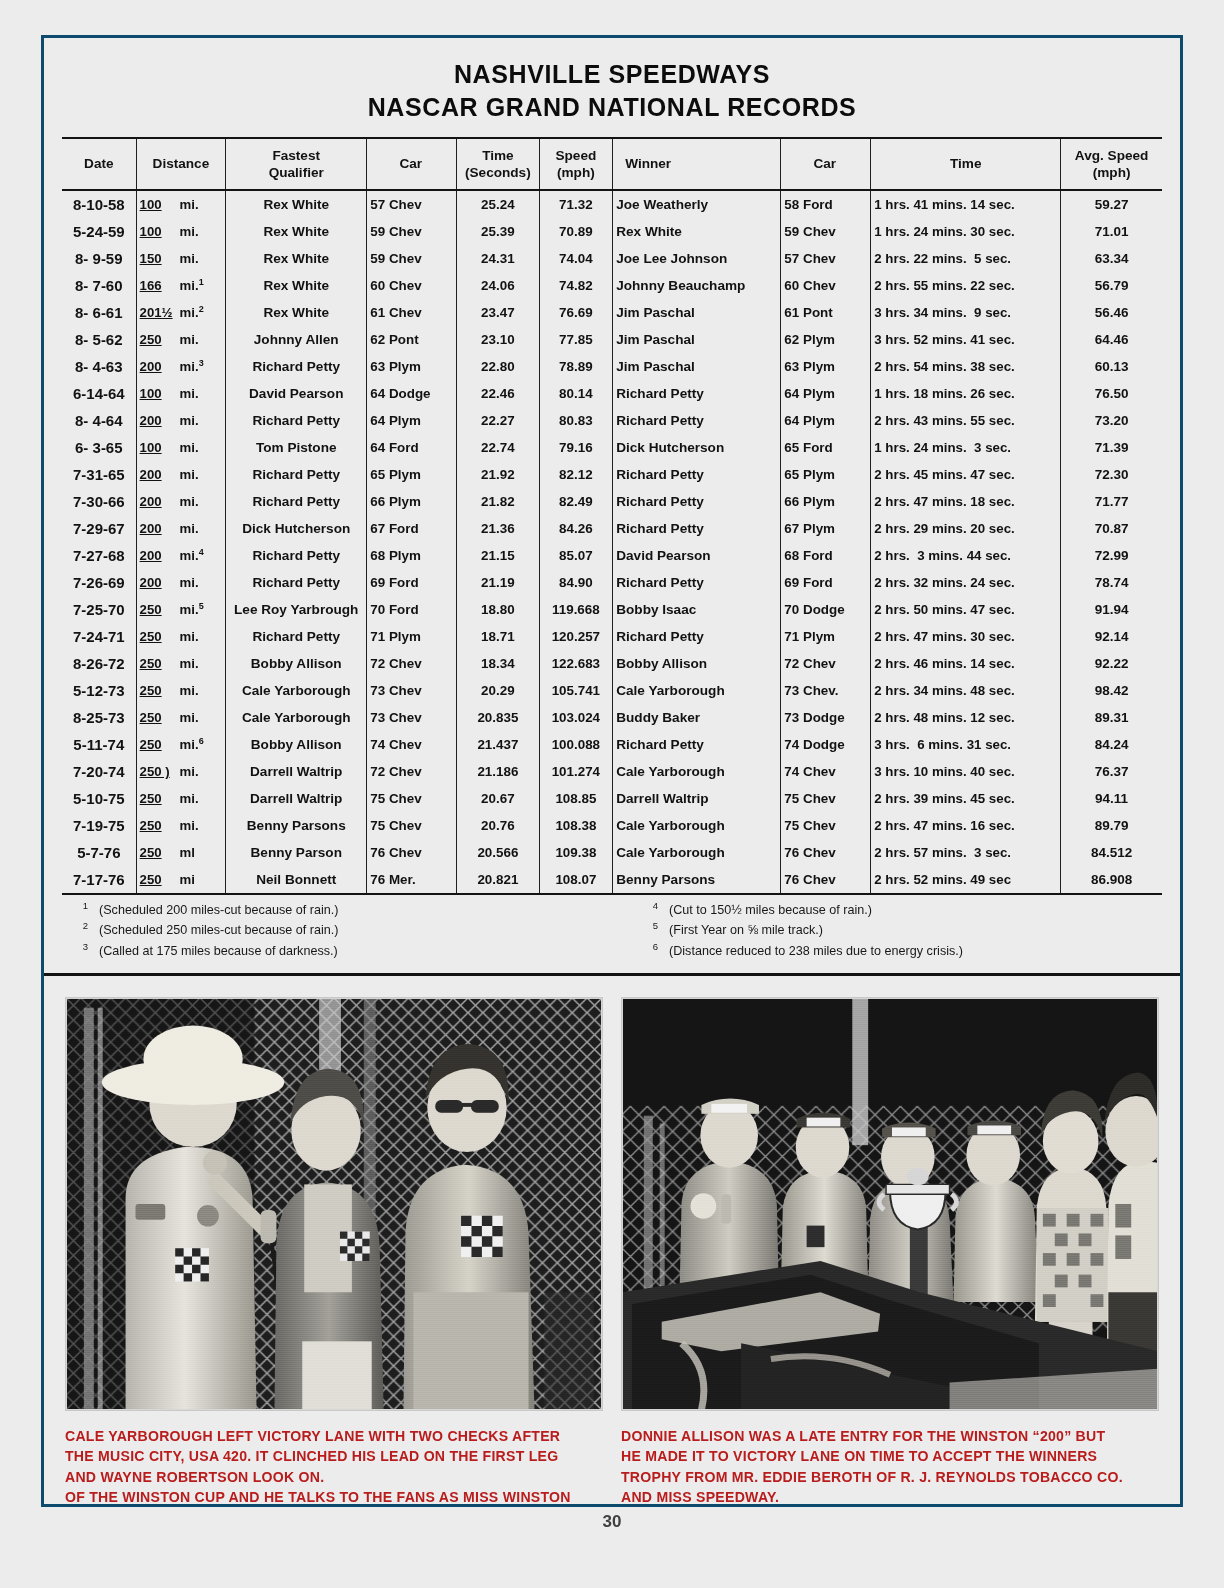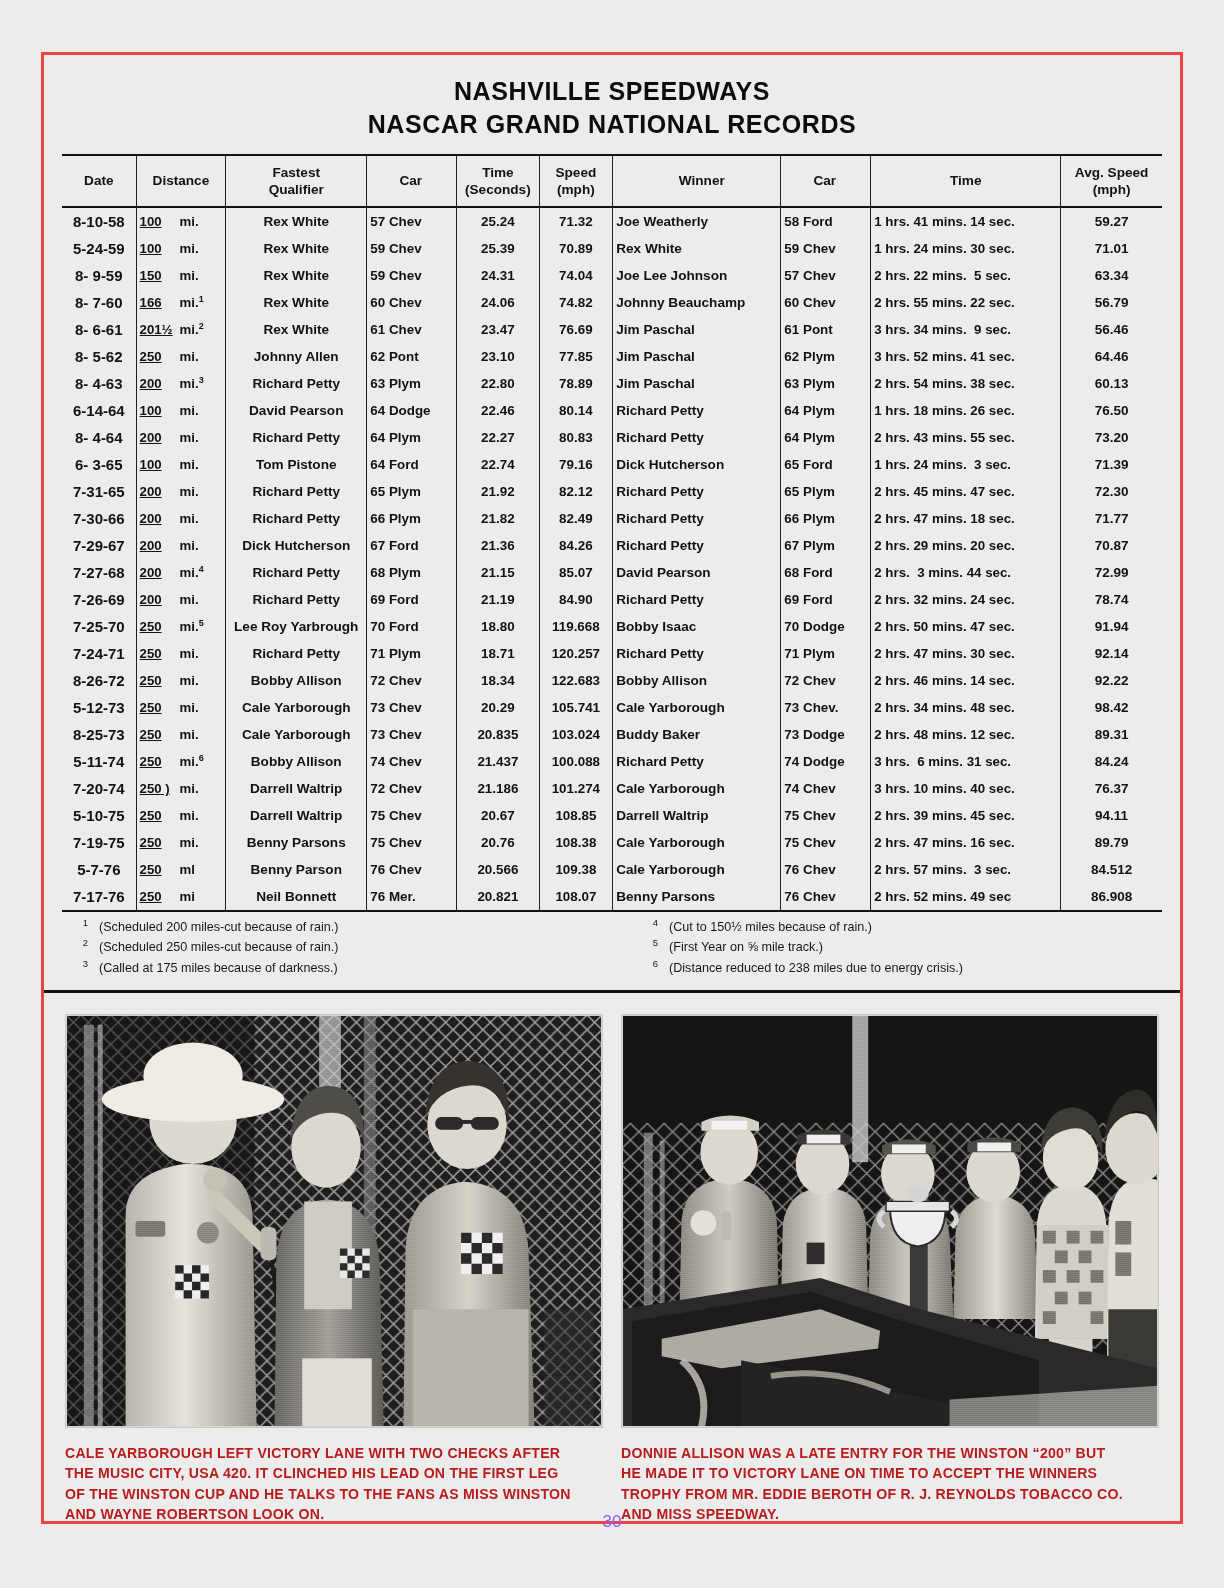--- a/index.html
+++ b/index.html
@@ -10,23 +10,23 @@
     font-family:"Liberation Sans", sans-serif;
     color:#111;
     overflow:hidden;
   }
   .page{
     position:absolute;left:0;top:0;width:1224px;height:1588px;
     background:#ececec;
   }
   
   .frame{
-    position:absolute;left:41px;top:52px;
+    position:absolute;left:41px;top:35px;
     width:1142px;height:1472px;
-    border:3px solid #ef4444;
+    border:3px solid #0c4a6e;
     box-sizing:border-box;
     background:#ececec;
   }
   
   .records-panel{
     position:absolute;left:0;top:0;right:0;height:938px;
     border-bottom:3px solid #141414;
     box-sizing:border-box;
   }
   .title-block{
@@ -148,22 +148,22 @@
     background-image:
       repeating-linear-gradient(0deg, rgba(255,255,255,.045) 0 1px, rgba(0,0,0,.05) 1px 2px);
     mix-blend-mode:overlay;
   }
 
   
   .pagenum{
     position:absolute;left:0;right:0;top:1512px;
     text-align:center;
     font-size:17px;
-    font-weight:normal;
-    color:#8b5cf6;
+    font-weight:bold;
+    color:#404040;
   }
 </style>
 </head>
 <body>
 
 <div class="page">
   <div class="frame">
 
     <div class="records-panel">
 
@@ -184,21 +184,21 @@
               </th>
               <th class="c-car" style="text-align:center;padding-left:0">Car</th>
               <th class="c-time">
                 <span>Time</span><br>
                 <span>(Seconds)</span>
               </th>
               <th class="c-speed">
                 <span>Speed</span><br>
                 <span>(mph)</span>
               </th>
-              <th class="c-winner" style="text-align:center;padding-left:12px">Winner</th>
+              <th class="c-winner" style="text-align:left;padding-left:12px">Winner</th>
               <th class="c-wcar" style="text-align:center;padding-left:0">Car</th>
               <th class="c-wtime">Time</th>
               <th class="c-avg">
                 <span>Avg. Speed</span><br>
                 <span>(mph)</span>
               </th>
             </tr>
           </thead>
           <tbody id="records-body">
               <tr>
@@ -627,22 +627,22 @@
                 <rect x="350" y="300" width="116" height="120" fill="#b9b6ad"></rect>
               </g>
               <rect x="482" y="300" width="50" height="120" fill="#2b2b2b" opacity="0.6"></rect>
               <rect x="0" y="0" width="540" height="420" fill="none" stroke="#d8d8d8" stroke-width="2"></rect>
             </svg>
             <div class="grain"></div>
           </div>
           <div class="caption">
             <div>CALE YARBOROUGH LEFT VICTORY LANE WITH TWO CHECKS AFTER</div>
             <div>THE MUSIC CITY, USA 420. IT CLINCHED HIS LEAD ON THE FIRST LEG</div>
+            <div>AND WAYNE ROBERTSON LOOK ON.</div>
             <div>OF THE WINSTON CUP AND HE TALKS TO THE FANS AS MISS WINSTON</div>
-            <div>AND WAYNE ROBERTSON LOOK ON.</div>
           </div>
         </div>
 
         <div class="photo-cell">
           <div class="photo">
             <svg viewBox="0 0 540 420" preserveAspectRatio="none" width="100%" height="100%">
               <defs>
                 <pattern id="fenceR" width="17" height="17" patternUnits="userSpaceOnUse">
                   <path d="M0 0 L17 17 M17 0 L0 17" stroke="#bdbdbd" stroke-width="1.4" fill="none" opacity="0.7"></path>
                 </pattern>

